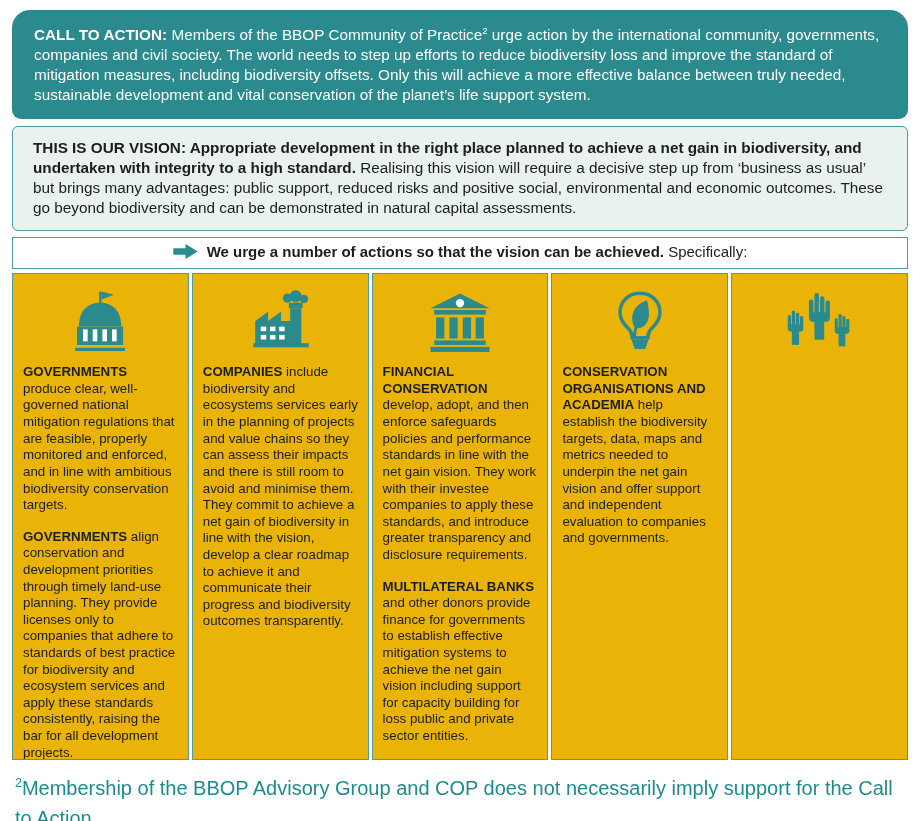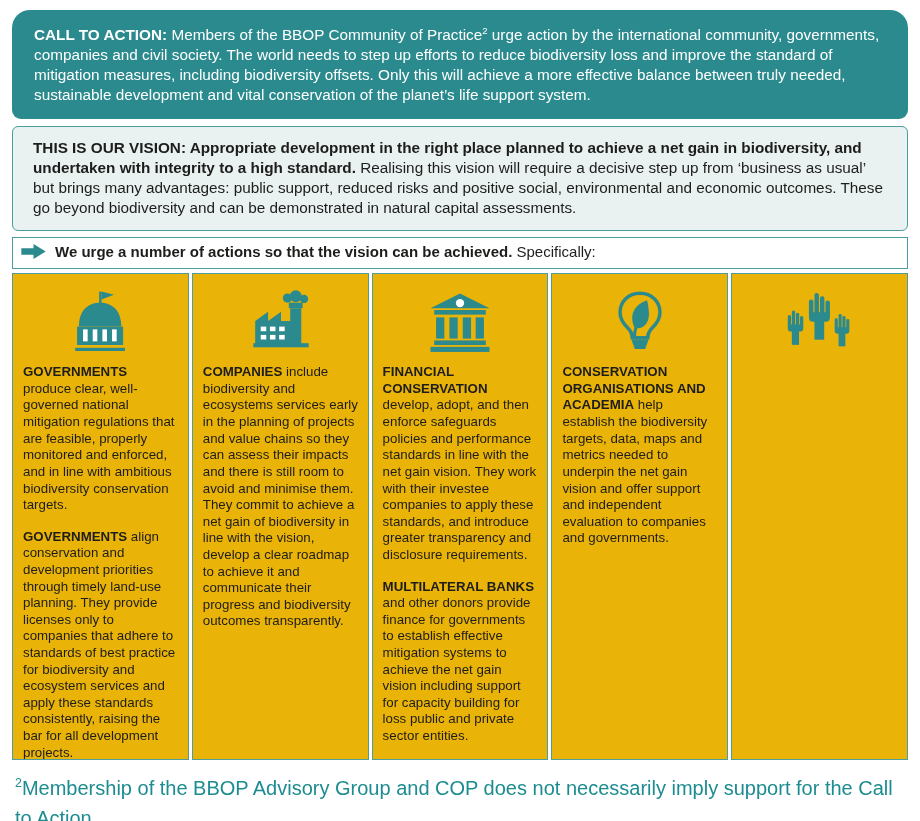--- a/index.html
+++ b/index.html
@@ -28,21 +28,21 @@
     border:1.5px solid var(--border);
     border-radius:6px;
     padding:11px 20px 12px 20px;
     font-size:15.3px; line-height:1.31;
     min-height:103px;
   }
   .urge{
     margin-top:6px;
     border:1.5px solid var(--border);
     padding:5px 8px 6px 8px;
-    text-align:left;
+    text-align:center;
     font-size:15px;
     background:#ffffff;
   }
   .urge .arrow{display:inline-block;vertical-align:-2px;margin-right:9px;color:var(--icon);}
   .cols{
     display:flex; gap:3px; margin-top:4px; height:487px;
   }
   .col{
     flex:1 1 0; border:1.5px solid var(--border); background:#eab308;
     padding:6px 9px 6px 10px; overflow:hidden;

